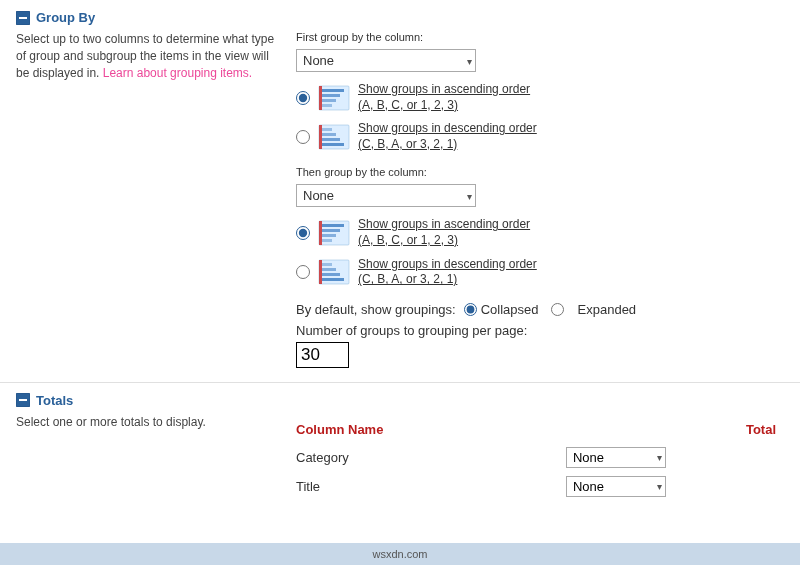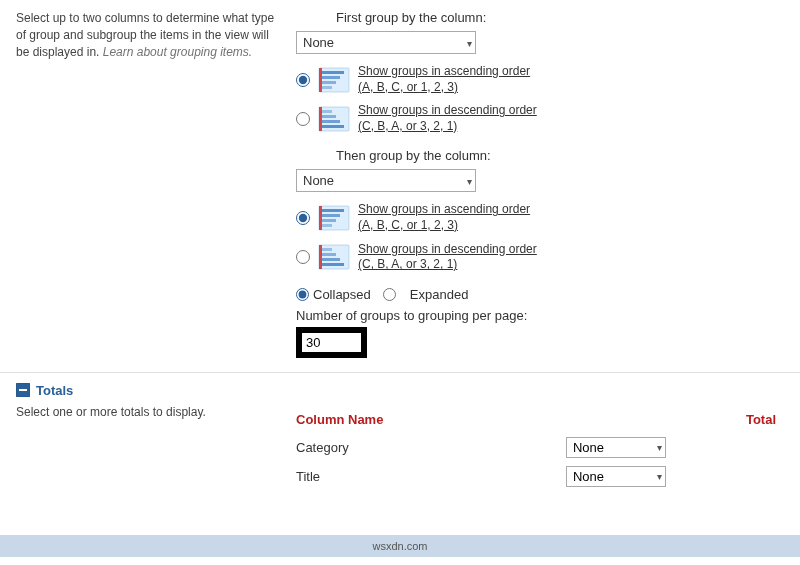--- a/index.html
+++ b/index.html
@@ -38,40 +38,38 @@
 
     .section-description {
       font-size: 12px;
       color: #444;
       margin-bottom: 12px;
       line-height: 1.4;
       max-width: 280px;
     }
 
     .section-description a {
-      color: #737373;
+      color: #ec4899;
       text-decoration: none;
-      font-style: italic;
     }
 
     .left-desc {
       width: 280px;
       flex-shrink: 0;
       padding-right: 20px;
     }
 
     .right-content {
       flex: 1;
     }
 
     .group-label {
-      font-size: 13px;
+      font-size: 11px;
       color: #333;
       margin-bottom: 6px;
-      margin-left: 40px;
     }
 
     .select-wrapper {
       position: relative;
       display: inline-block;
       margin-bottom: 10px;
     }
 
     .select-wrapper select {
       appearance: none;
@@ -146,24 +144,24 @@
       accent-color: #2a6099;
       cursor: pointer;
     }
 
     .num-groups-label {
       font-size: 13px;
       margin-bottom: 4px;
     }
 
     .num-groups-input {
-      border: 6px solid #000000;
+      border: 1px solid #000000;
       padding: 2px 4px;
-      font-size: 13px;
-      width: 71px;
+      font-size: 17px;
+      width: 53px;
     }
 
     
     .totals-section {
       padding: 10px 16px 14px 16px;
     }
 
     .totals-layout {
       display: flex;
     }
@@ -201,34 +199,42 @@
 
     .page-footer {
       background: #c8d8e8;
       height: 22px;
       display: flex;
       align-items: center;
       justify-content: center;
       font-size: 11px;
       color: #555;
       position: fixed;
-      bottom: 8px;
+      bottom: 0;
       width: 800px;
     }
 
     .content-area {
       padding-bottom: 30px;
     }
   </style>
 </head>
 <body>
 
 <div class="content-area">
 
   <div class="section">
+    <div class="section-header">
+
+      <svg class="section-icon" viewBox="0 0 14 14" fill="none" xmlns="http://www.w3.org/2000/svg">
+        <rect x="0" y="0" width="14" height="14" rx="1" fill="#2a6099" stroke="#1a4070" stroke-width="0.5"></rect>
+        <line x1="3" y1="7" x2="11" y2="7" stroke="white" stroke-width="2"></line>
+      </svg>
+      <span class="section-title">Group By</span>
+    </div>
 
     <div class="totals-layout">
       <div class="left-desc">
         <p class="section-description">
           <span>Select up to two columns to determine what type of group and subgroup the items in the view will be displayed in.</span> <a href="#">Learn about grouping items.</a>
         </p>
       </div>
       <div class="right-content">
 
         
@@ -318,20 +324,21 @@
           <span class="radio-text">
             <span>Show groups in descending order</span><br>
             <span>(C, B, A, or 3, 2, 1)</span>
           </span>
         </label>
 
         <div class="spacer"></div>
 
         
         <div class="show-groupings-row">
+          <span class="show-groupings-label">By default, show groupings:</span>
           <label class="radio-inline">
             <input type="radio" name="show_groupings" checked="" style="">
             <span>Collapsed</span>
           </label>
           <label class="radio-inline" style="margin-left:8px;gap:14px;">
             <input type="radio" name="show_groupings" style="">
             <span>Expanded</span>
           </label>
         </div>
 

